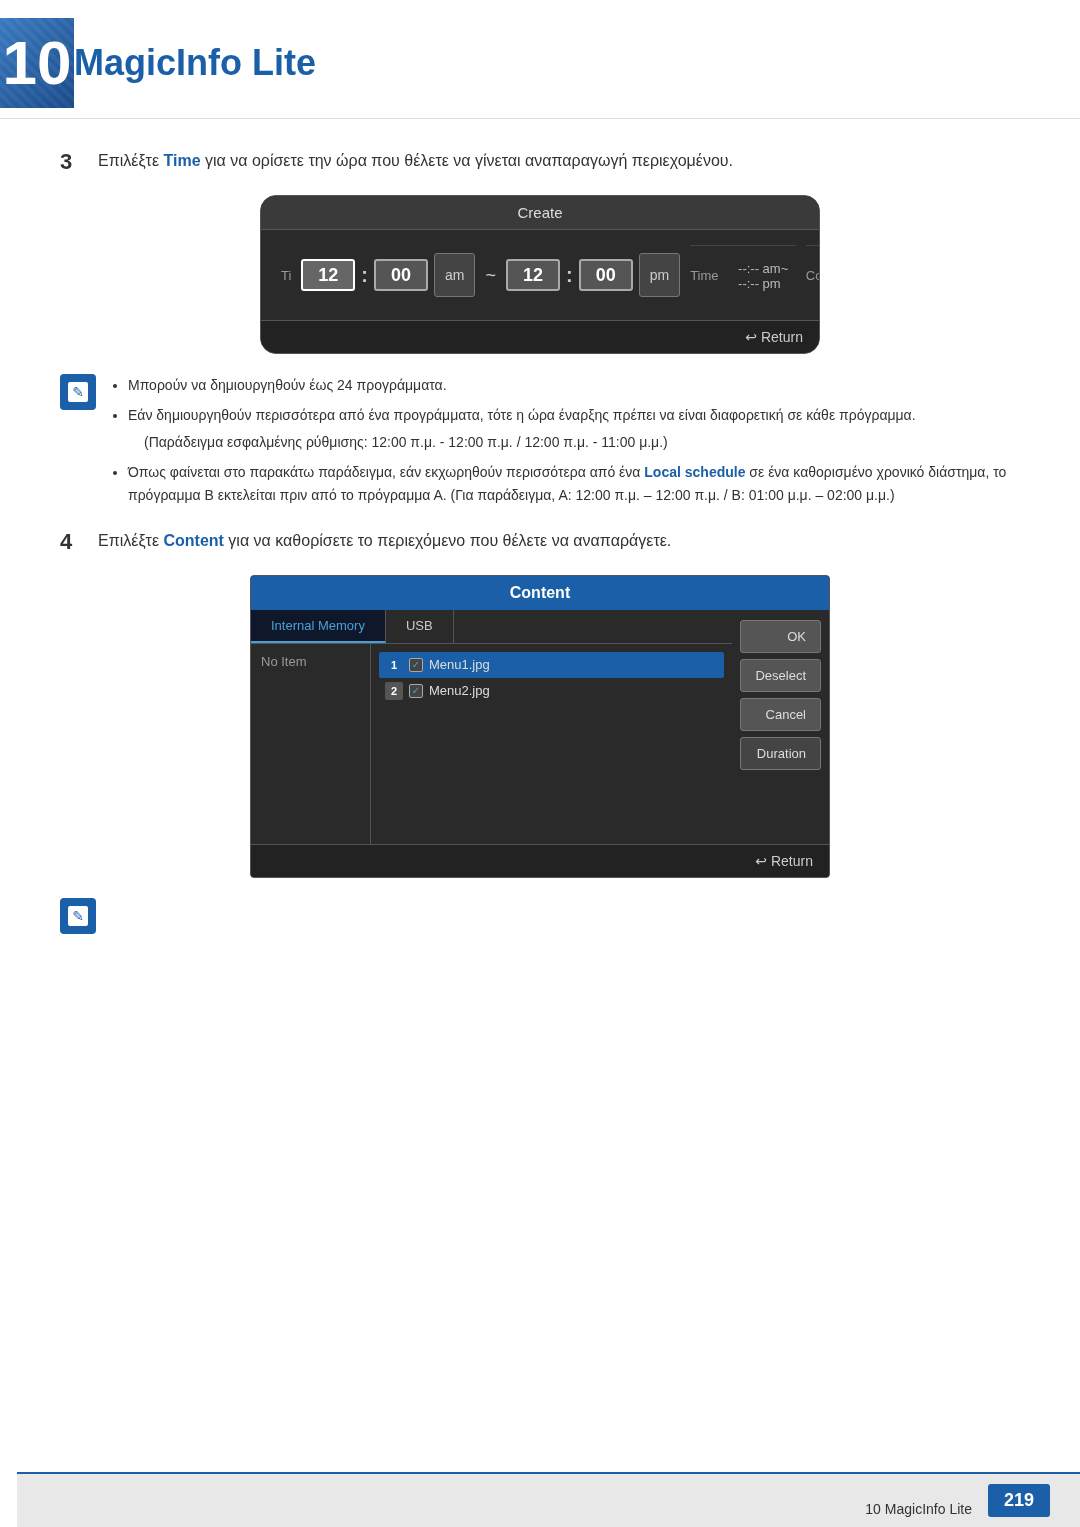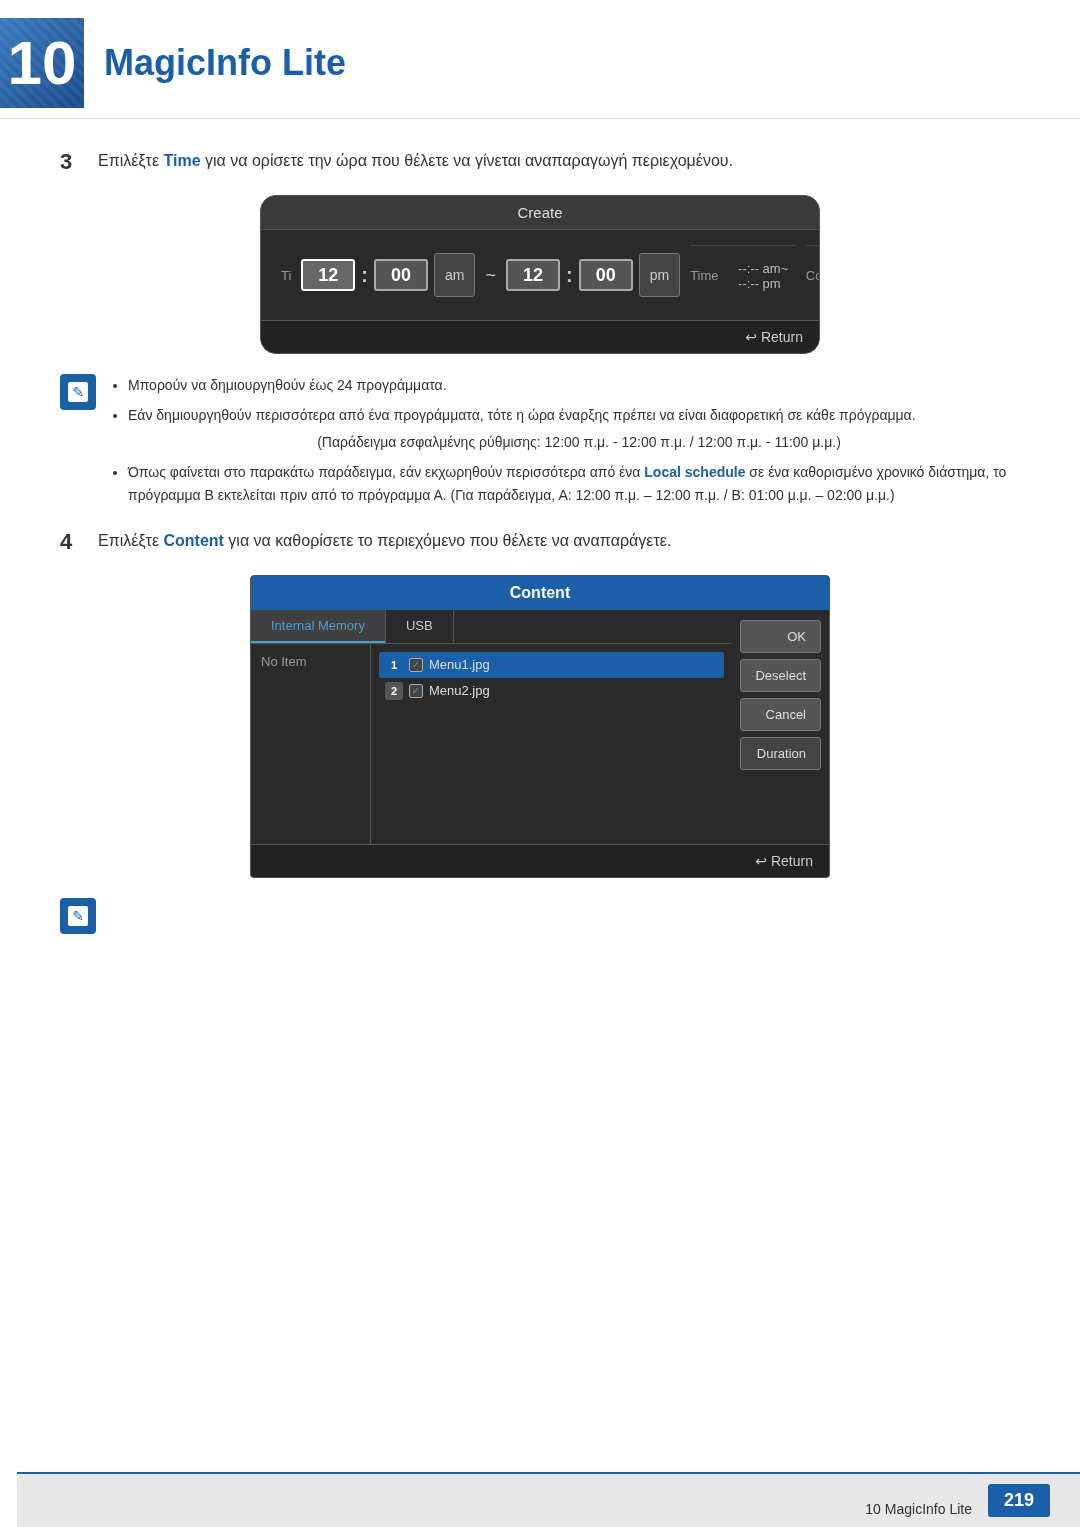--- a/index.html
+++ b/index.html
@@ -16,26 +16,25 @@
     
     .header {
       display: flex;
       align-items: center;
       padding: 18px 40px 10px 0;
       border-bottom: 1px solid #ddd;
       margin-bottom: 0;
     }
     .header-number-block {
       background: linear-gradient(135deg, #3a7abf 0%, #1a4a8a 100%);
-      width: 84px;
+      width: 74px;
       height: 90px;
       display: flex;
       align-items: center;
       justify-content: center;
-      margin-right: 20px;
       position: relative;
       flex-shrink: 0;
     }
     .header-number-block::before {
       content: '';
       position: absolute;
       top: 0; left: 0; right: 0; bottom: 0;
       background: repeating-linear-gradient(
         45deg,
         rgba(255,255,255,0.05) 0px,
@@ -258,26 +257,25 @@
       list-style: disc;
       padding-left: 20px;
     }
     .note-bullets li {
       font-size: 14px;
       color: #333;
       line-height: 1.6;
       margin-bottom: 8px;
     }
     .note-sub {
-      margin-left: 10px;
+      margin-left: 16px;
       font-size: 14px;
       color: #333;
       margin-top: 4px;
       margin-bottom: 8px;
-      text-align: center;
     }
     .note-bullets strong {
       color: #1a5fa8;
     }
 
     
     .content-dialog {
       background: #2a2a2a;
       border: 1px solid #555;
       border-radius: 4px;
@@ -307,21 +305,21 @@
     .content-tab {
       padding: 8px 20px;
       font-size: 13px;
       color: #ccc;
       border-right: 1px solid #555;
       cursor: pointer;
     }
     .content-tab.active {
       color: #4a9fd4;
       border-bottom: 2px solid #4a9fd4;
-      background: #404040;
+      background: #0f172a;
     }
     .content-panes {
       display: flex;
       min-height: 200px;
     }
     .content-pane-left {
       width: 120px;
       border-right: 1px solid #555;
       padding: 10px;
       font-size: 13px;

